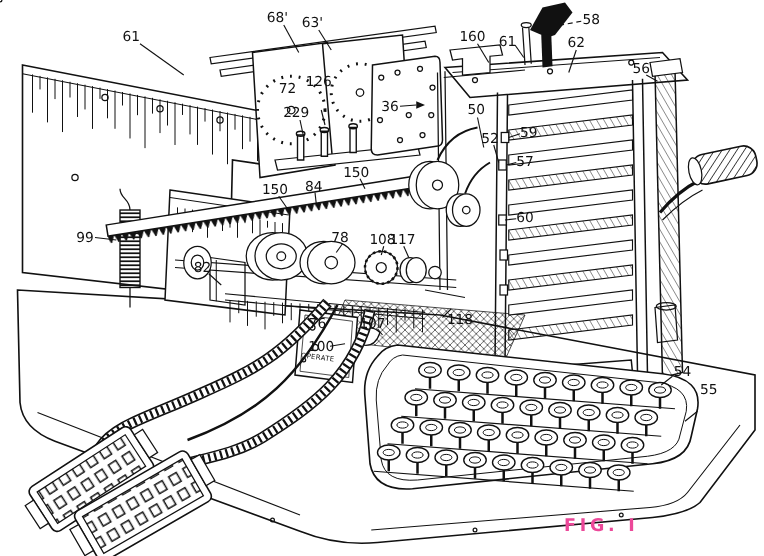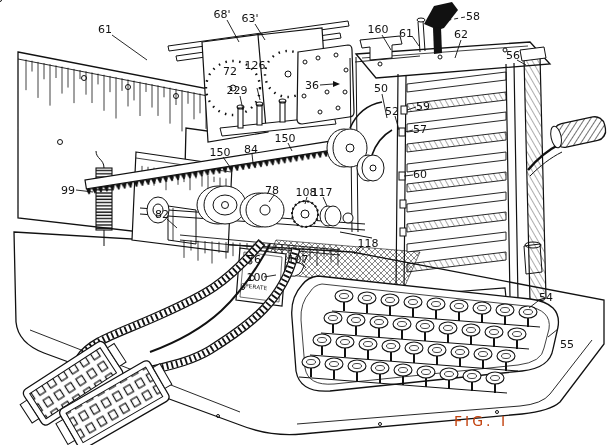--- a/index.html
+++ b/index.html
@@ -1,22 +1,22 @@
 <!DOCTYPE html>
 <html><head>
 <meta charset="utf-8">
 <style>
   html,body{margin:0;padding:0;background:#fff;}
   .fig{position:relative;width:611px;height:445px;background:#fff;overflow:hidden;
        font-family:"DejaVu Sans",sans-serif;}
   .fig svg{position:absolute;left:0;top:0;}
   .ref{position:absolute;transform:translate(-50%,-50%);font-size:11px;color:#111;
        white-space:nowrap;line-height:1;}
-  .caption{position:absolute;transform:translate(-50%,-50%);font-size:14px;font-weight:normal;
-       letter-spacing:3px;color:#c2410c;}
+  .caption{position:absolute;transform:translate(-50%,-50%);font-size:14px;font-weight:bold;
+       letter-spacing:3px;color:#ec4899;}
   .plate-text{position:absolute;font-size:5.5px;letter-spacing:.3px;color:#111;
        transform:rotate(7deg);transform-origin:left top;}
 </style>
 </head>
 <body>
 
 <div class="fig">
 <svg id="art" width="611" height="445" viewBox="0 0 611 445">
   <defs>
     <pattern id="hatch" width="5" height="5" patternUnits="userSpaceOnUse" patternTransform="rotate(45)">
@@ -478,19 +478,19 @@
 <span class="ref" style="left:251px;top:149px">84</span>
 <span class="ref" style="left:285px;top:138px">150</span>
 <span class="ref" style="left:68px;top:190px">99</span>
 <span class="ref" style="left:162px;top:214px">82</span>
 <span class="ref" style="left:272px;top:190px">78</span>
 <span class="ref" style="left:306px;top:192px">108</span>
 <span class="ref" style="left:322px;top:192px">117</span>
 <span class="ref" style="left:254px;top:259px">76</span>
 <span class="ref" style="left:257px;top:277px">100</span>
 <span class="ref" style="left:298px;top:259px">107</span>
-<span class="ref" style="left:368px;top:243px">118</span>
+<span class="ref" style="left:368px;top:256px">118</span>
 <span class="ref" style="left:546px;top:297px">54</span>
-<span class="ref" style="left:567px;top:344px">55</span>
+<span class="ref" style="left:567px;top:312px">55</span>
 
 <span class="plate-text" style="left:241px;top:282px">OPERATE</span>
 <span class="caption" style="left:481px;top:421px">FIG. I</span>
 </div>
 
 </body></html>

